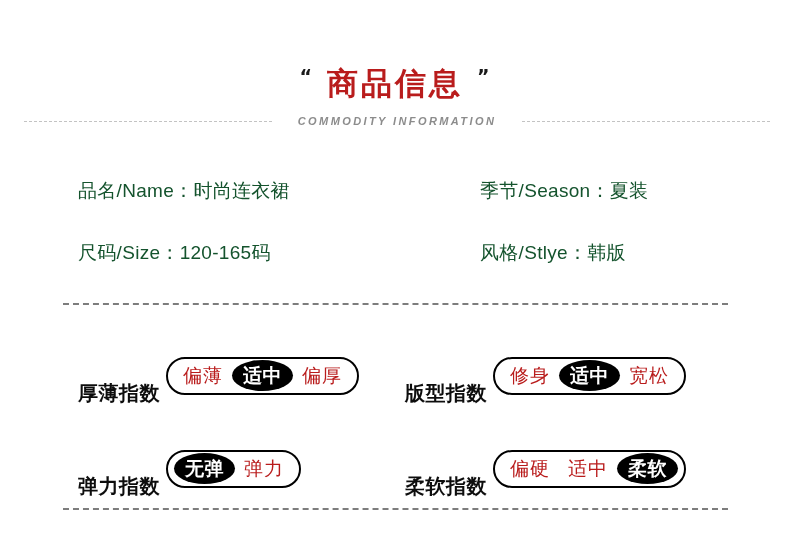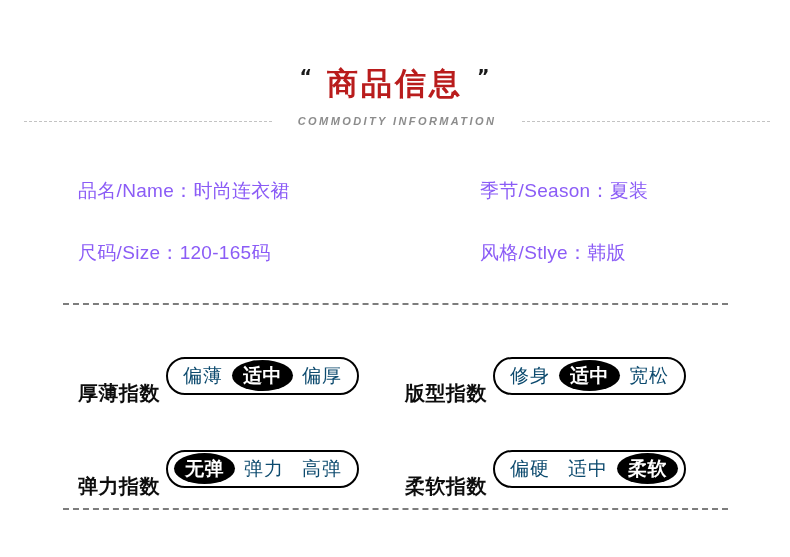--- a/index.html
+++ b/index.html
@@ -96,21 +96,21 @@
     top: 178px;
     width: 790px;
   }
   .info-row {
     position: relative;
     height: 62px;
   }
   .info-cell {
     position: absolute;
     font-size: 19px;
-    color: #8b5cf6;
+    color: #14532d;
     white-space: nowrap;
     letter-spacing: 0.3px;
   }
   .info-cell.left  { left: 78px; }
   .info-cell.right { left: 480px; text-align: center; }
 
   
   .sep {
     position: absolute;
     left: 63px;
@@ -153,21 +153,21 @@
     display: flex;
     align-items: center;
     border: 2.5px solid #000000;
     border-radius: 22px;
     height: 38px;
     box-sizing: border-box;
     padding: 0 6px;
   }
   .opt {
     font-size: 19px;
-    color: #0c4a6e;
+    color: #b91c1c;
     line-height: 1;
     padding: 0 9px;
     white-space: nowrap;
     letter-spacing: 1px;
     border-radius: 50%;
     display: flex;
     align-items: center;
     justify-content: center;
     height: 31px;
     box-sizing: border-box;
@@ -230,21 +230,20 @@
       </div>
     </div>
   </div>
 
   <div class="idx idx-row-2">
     <div class="idx-group left">
       <span class="idx-label">弹力指数</span>
       <div class="pill">
         <span class="opt selected">无弹</span>
         <span class="opt">弹力</span>
-        <span class="opt">高弹</span>
       </div>
     </div>
     <div class="idx-group right">
       <span class="idx-label">柔软指数</span>
       <div class="pill">
         <span class="opt">偏硬</span>
         <span class="opt">适中</span>
         <span class="opt selected">柔软</span>
       </div>
     </div>

